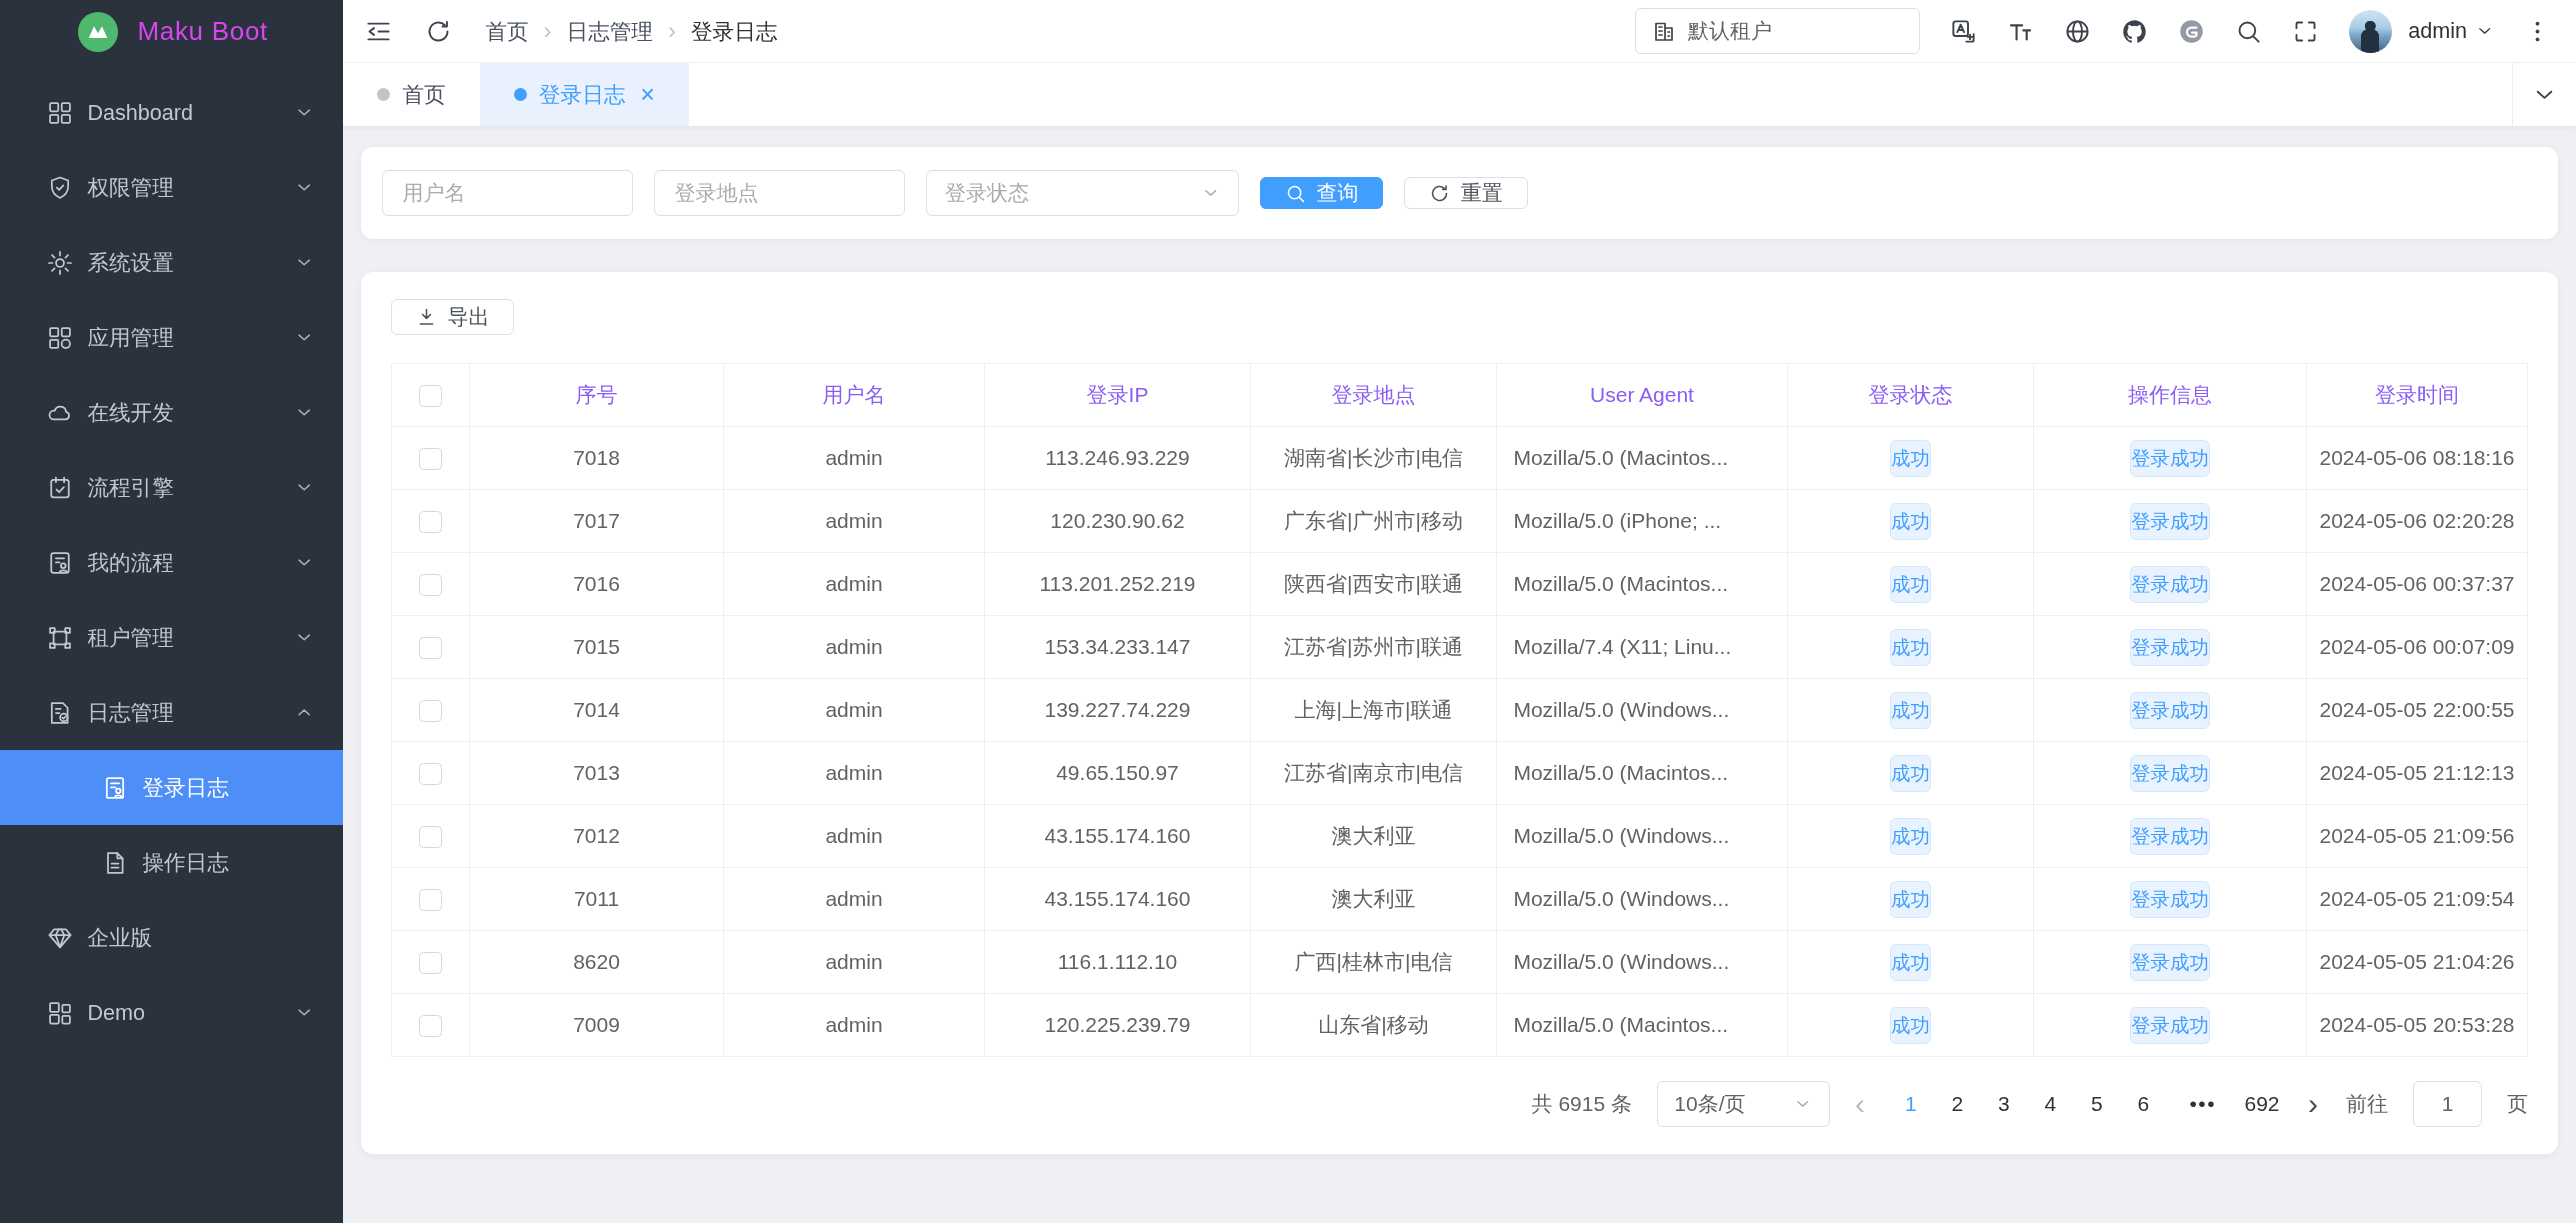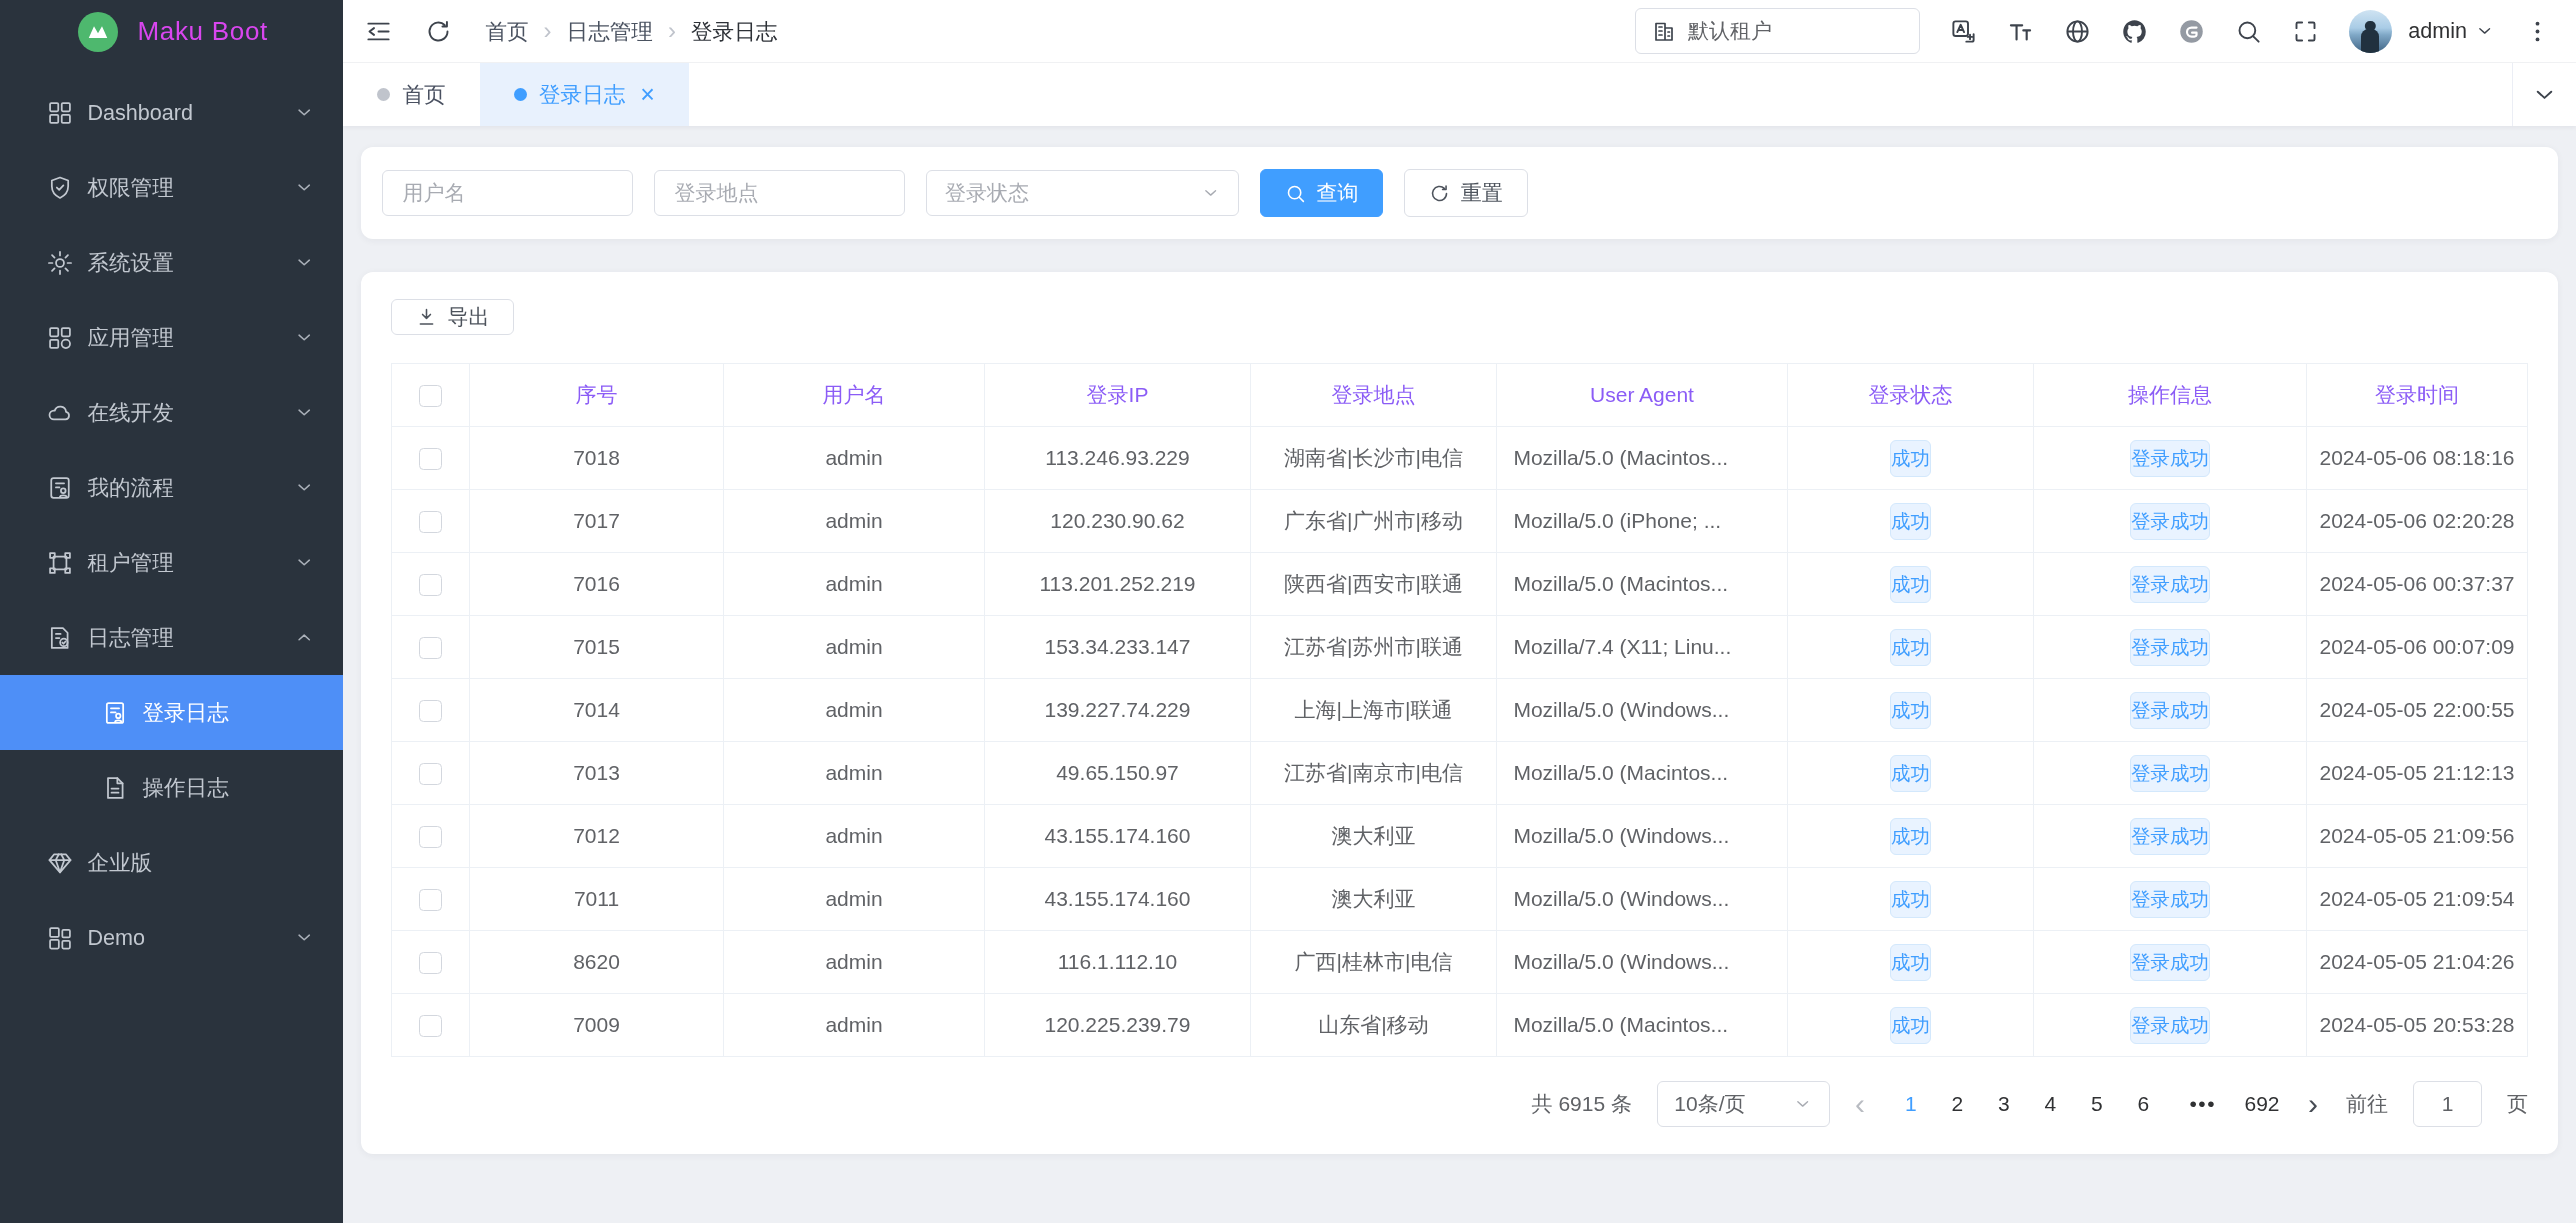--- a/index.html
+++ b/index.html
@@ -55,21 +55,21 @@
   .tab .close{font-size:25px;line-height:1;margin-left:3px}
   .tab-more{width:64px;border-left:0.7px solid #ebeef5;display:flex;align-items:center;justify-content:center;color:#5a6068;cursor:pointer}
   
   .content{flex:1;background:var(--content-bg);padding:21px 18px 69px;display:flex;flex-direction:column;gap:33px;overflow:hidden}
   .card{background:#fff;border-radius:12px;box-shadow:0 1.5px 7.5px rgba(30,40,60,.05)}
   .filter-card{height:92px;flex:none;display:flex;align-items:center;padding:0 21px;gap:21px}
   .f-input{width:251px;height:46px;border:1.5px solid #dcdfe6;border-radius:6px;padding:0 19.4px;font-size:21px;color:#606266;outline:none;background:#fff;font-family:inherit}
   .f-input::placeholder{color:#a8abb2}
   .f-select{width:313px;height:46px;border:1.5px solid #dcdfe6;border-radius:6px;display:flex;align-items:center;justify-content:space-between;padding:0 18px;color:#a8abb2;cursor:pointer;background:#fff}
   .f-select .h-icon{color:#a8abb2}
-  .btn{height:48px;display:inline-flex;align-items:center;gap:10.4px;padding:0 24px;border-radius:6px;border:1.5px solid #dcdfe6;background:#fff;color:#4d535c;font-size:21px;font-family:inherit;cursor:pointer}
+  .btn{height:32px;display:inline-flex;align-items:center;gap:10.4px;padding:0 24px;border-radius:6px;border:1.5px solid #dcdfe6;background:#fff;color:#4d535c;font-size:21px;font-family:inherit;cursor:pointer}
   .btn svg{width:21px;height:21px;fill:none;stroke:currentColor;stroke-width:1.8;stroke-linecap:round;stroke-linejoin:round}
   .btn.primary{background:var(--accent);border-color:var(--accent);color:#fff}
   
   .table-card{flex:1;padding:27px 30px;display:flex;flex-direction:column;overflow:hidden}
   .btn.export{align-self:flex-start;height:49px}
   table{width:100%;border-collapse:collapse;table-layout:fixed;margin-top:28px;font-size:21px;color:#606266}
   th,td{border:1.5px solid #ecf0f5;height:63px;text-align:center;font-weight:normal;white-space:nowrap;overflow:hidden;padding:0 7.5px}
   th{color:#8b5cf6;font-weight:500}
   td.ua-cell{text-align:left;padding:0 16.4px}
   .cb{display:inline-block;width:22.4px;height:22.4px;border:1.5px solid #d3d7de;border-radius:4.5px;background:#fff;vertical-align:middle;cursor:pointer}
@@ -156,20 +156,32 @@
               <path d="M6.5 9.8l5.5 5 5.5-5"></path>
             </svg></span>
         </div>
         <div class="menu-item">
           <span class="mi-icon">
             <svg viewBox="0 0 24 24">
               <path d="M6.8 17.5a3.8 3.8 0 0 1 0-7.6c.2 0 .5 0 .7.1A5 5 0 0 1 17.2 11a3.3 3.3 0 0 1-.5 6.5z"></path>
             </svg>
           </span>
           <span class="mi-label">在线开发</span>
+          <span class="mi-arrow"><svg viewBox="0 0 24 24">
+              <path d="M6.5 9.8l5.5 5 5.5-5"></path>
+            </svg></span>
+        </div>
+        <div class="menu-item">
+          <span class="mi-icon">
+            <svg viewBox="0 0 24 24">
+              <rect x="4.5" y="5" width="15" height="15" rx="2"></rect>
+              <path d="M8.5 3v4M15.5 3v4M9 13.3l2.3 2.3 4-4.3"></path>
+            </svg>
+          </span>
+          <span class="mi-label">流程引擎</span>
           <span class="mi-arrow"><svg viewBox="0 0 24 24">
               <path d="M6.5 9.8l5.5 5 5.5-5"></path>
             </svg></span>
         </div>
         <div class="menu-item">
           <span class="mi-icon">
             <svg viewBox="0 0 24 24">
               <rect x="4.5" y="3.5" width="15" height="17" rx="2"></rect>
               <path d="M8.5 8h7M8.5 11.5h3"></path>
               <circle cx="14.8" cy="14.3" r="2"></circle>

